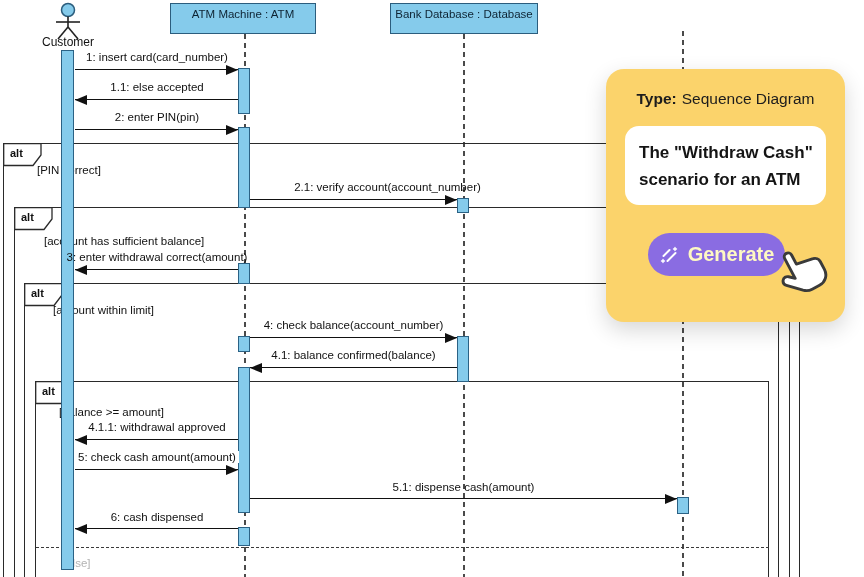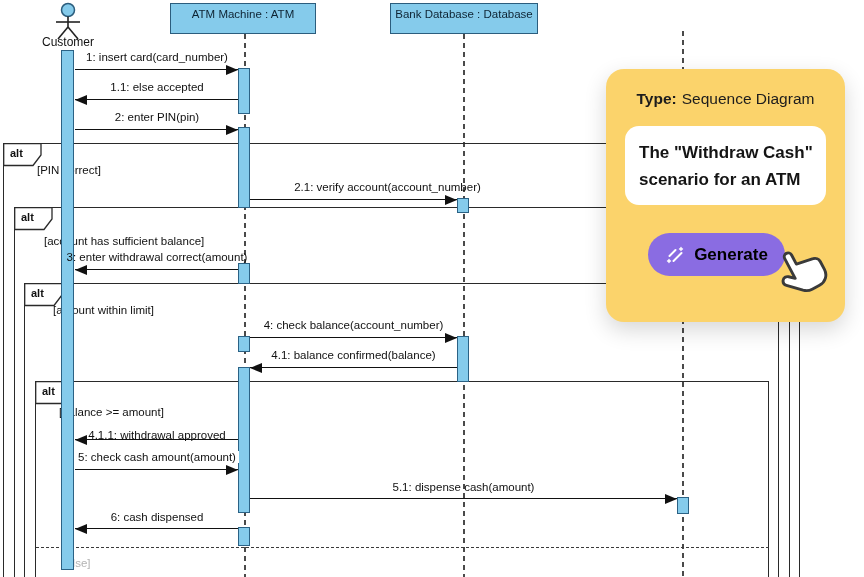--- a/index.html
+++ b/index.html
@@ -21,21 +21,21 @@
   .elselbl{position:absolute;font-size:11.5px;color:#b3b3b3;z-index:2;}
   #overlay-card{position:absolute;left:606px;top:69px;width:239px;height:253px;background:#FBD36B;
     border-radius:18px;box-shadow:0 8px 22px rgba(0,0,0,.16);z-index:10;}
   #type-row{position:absolute;left:0;top:21px;width:100%;text-align:center;font-size:15.5px;color:#1c1c1c;}
   #type-row .b{font-weight:bold;}
   #type-row .v{margin-left:5px;}
   #prompt-box{position:absolute;left:19px;top:57px;width:201px;height:79px;background:#fff;border-radius:14px;box-sizing:border-box;padding:13px 0 0 14px;}
   #prompt-box .pline{font-size:17px;font-weight:bold;line-height:27px;color:#141414;}
   #generate-button{position:absolute;left:42px;top:164px;width:137px;height:43px;border-radius:22px;
     background:#8A6CE2;border:none;display:flex;align-items:center;justify-content:center;gap:9px;cursor:pointer;}
-  #generate-button .glbl{color:#000000;font-size:17px;font-weight:bold;}
+  #generate-button .glbl{color:#fef9c3;font-size:20px;font-weight:bold;}
   #hand-cursor{position:absolute;left:168px;top:172px;z-index:11;}
   .actor-lbl{position:absolute;font-size:12px;text-align:center;}
 </style>
 </head>
 <body>
 
 <div id="canvas">
 
   <div class="frame" style="left:3px;top:143px;width:797px;height:460px;"></div>
   <div class="frame" style="left:14px;top:207px;width:776px;height:396px;"></div>
@@ -127,21 +127,21 @@
     <div class="mlabel" style="left:250px;top:319px;width:207px;">4: check balance(account_number)</div>
     <div class="mline" style="left:250px;top:337px;width:207px;"></div>
     <div class="arr-r" style="left:445px;top:333px;"></div>
   </div>
   <div>
     <div class="mlabel" style="left:250px;top:349px;width:207px;">4.1: balance confirmed(balance)</div>
     <div class="mline" style="left:250px;top:367px;width:207px;"></div>
     <div class="arr-l" style="left:250px;top:363px;"></div>
   </div>
   <div>
-    <div class="mlabel" style="left:76px;top:421px;width:162px;margin-top:8px;">4.1.1: withdrawal approved</div>
+    <div class="mlabel" style="left:76px;top:421px;width:162px;">4.1.1: withdrawal approved</div>
     <div class="mline" style="left:75px;top:439px;width:163px;"></div>
     <div class="arr-l" style="left:75px;top:435px;"></div>
   </div>
   <div>
     <div class="mlabel" style="left:76px;top:451px;width:162px;">
         <span style="background:#fff;padding:0 3px;">5: check cash amount(amount)</span>
       </div>
     <div class="mline" style="left:75px;top:469px;width:163px;"></div>
     <div class="arr-r" style="left:226px;top:465px;"></div>
   </div>

